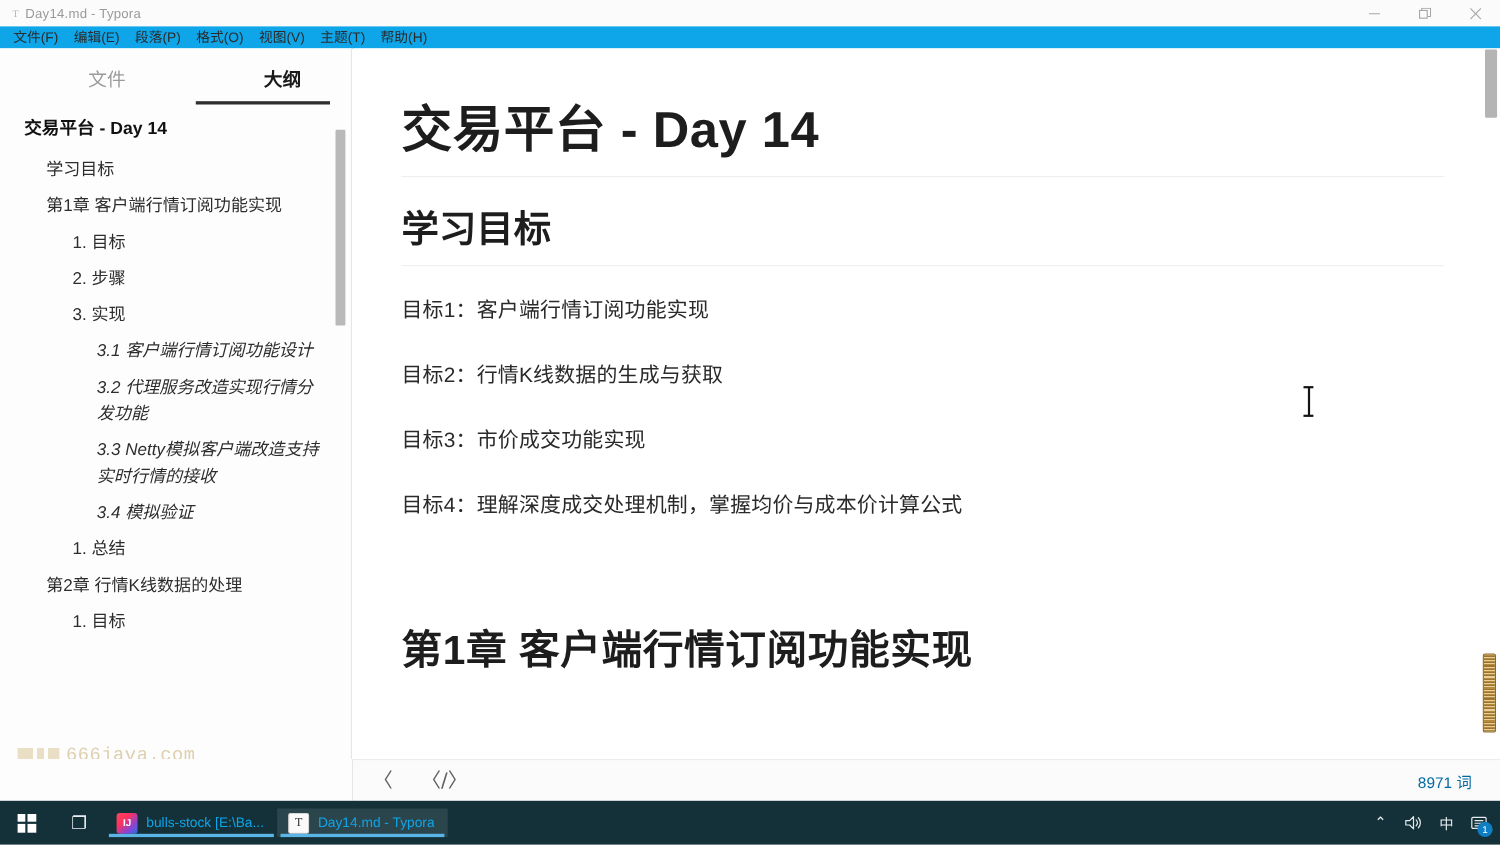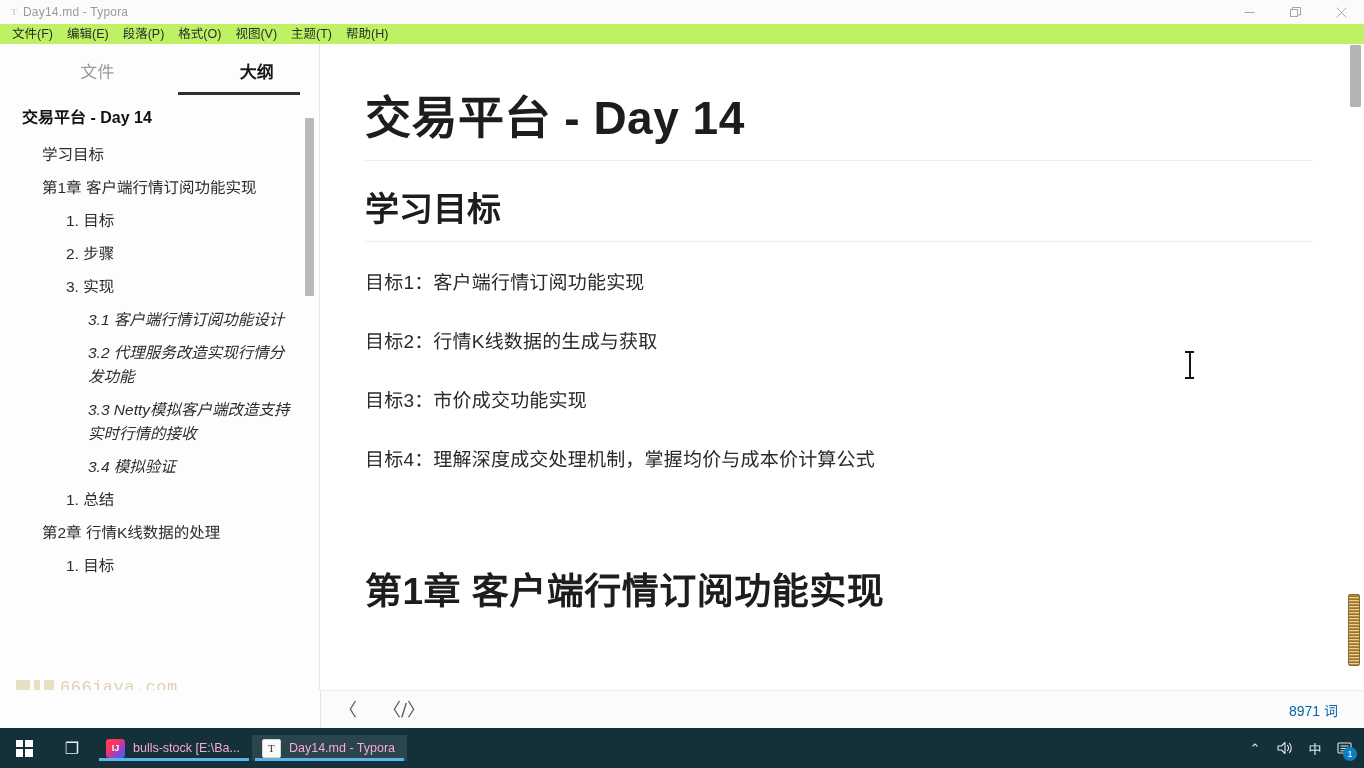--- a/index.html
+++ b/index.html
@@ -54,21 +54,21 @@
     display: flex; align-items: center; justify-content: center;
     color: #a6a6a6;
   }
   .winctrl svg { display: block; }
 
   
   .menubar {
     position: absolute;
     left: 0; top: 24px;
     width: 1364px; height: 20px;
-    background: #bef264;
+    background: #0ea5e9;
     display: flex;
     align-items: center;
     padding-left: 5px;
   }
   .menu-item {
     font-size: 12.5px;
     color: #2b2b2b;
     padding: 2px 7px;
     white-space: nowrap;
     line-height: 16px;
@@ -324,21 +324,21 @@
   .tb-app.active { background: rgba(255,255,255,0.10); }
   .tb-app::after {
     content: "";
     position: absolute;
     left: 3px; right: 3px; bottom: 0;
     height: 3px;
     background: #5ab4e6;
   }
   .tb-app-label {
     font-size: 12.5px;
-    color: #f9a8d4;
+    color: #0ea5e9;
     white-space: nowrap;
     overflow: hidden;
     text-overflow: ellipsis;
   }
   .tb-icon-ij {
     width: 19px; height: 19px;
     flex: 0 0 19px;
     border-radius: 3px;
     background: linear-gradient(135deg, #f9465f 0%, #fe315d 35%, #8a44d6 70%, #2b6fe0 100%);
     display: flex; align-items: center; justify-content: center;

